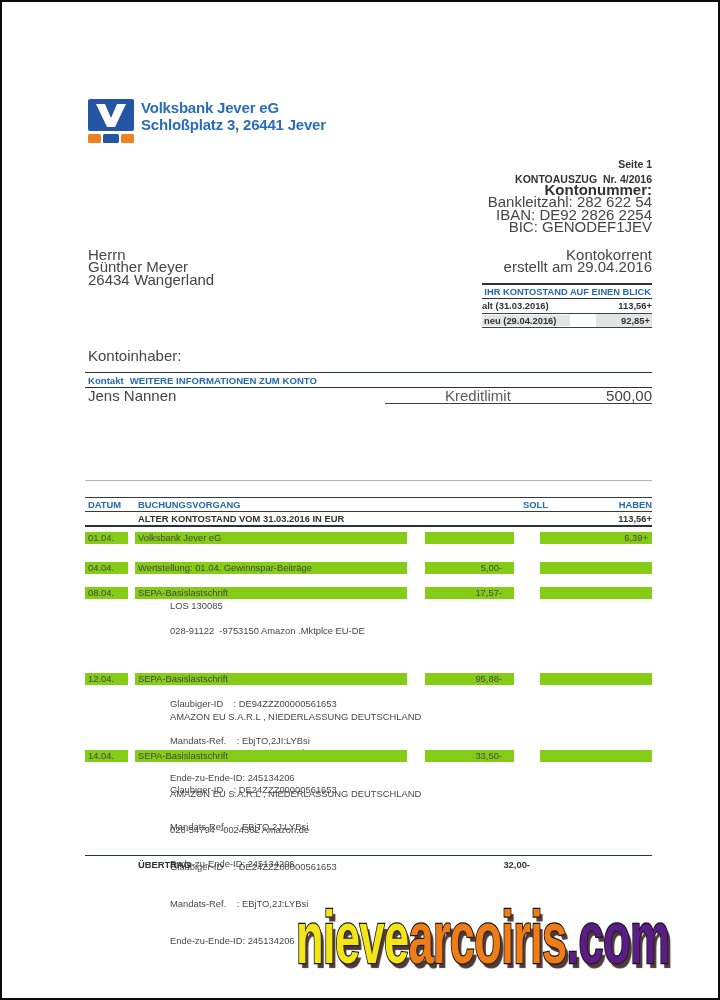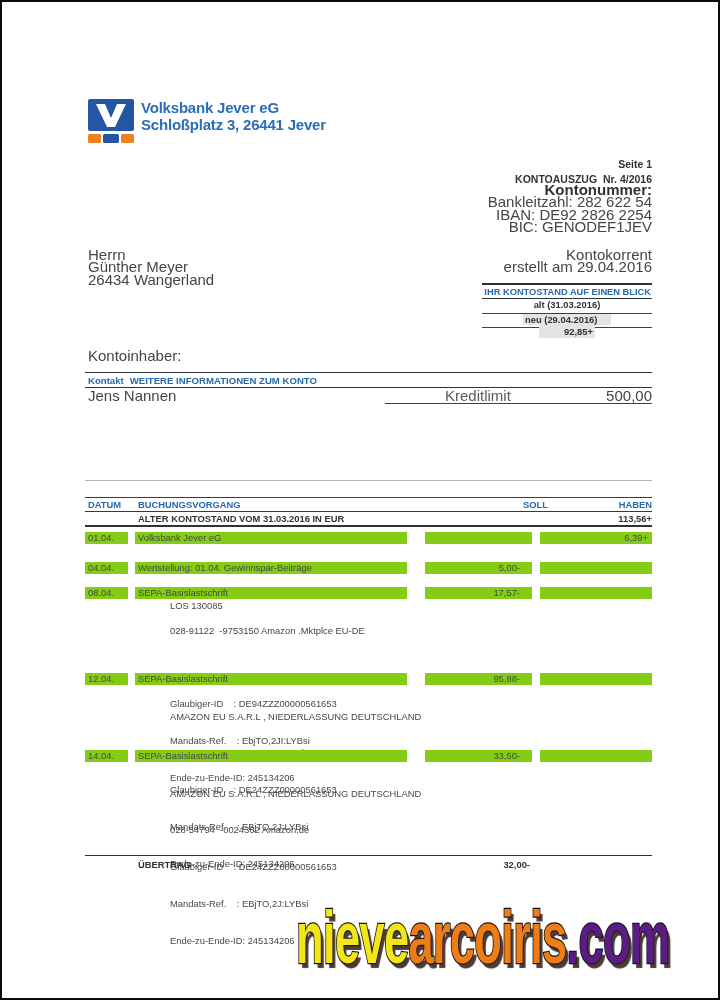--- a/index.html
+++ b/index.html
@@ -17,21 +17,21 @@
   .dark{color:#323232;}
 
   
   .brand-text{font-size:15px;line-height:16.5px;font-weight:bold;color:#2a6db8;letter-spacing:-0.2px;}
 
   
   .balbox{left:482px;top:283px;width:170px;font-size:9.4px;color:#323232;}
   .balbox .hd{border-top:2.5px solid #29333d;border-bottom:1.5px solid #29333d;
     text-align:right;font-weight:bold;color:#2569ae;padding:1.5px 1px 1.5px 0;font-size:9.3px;}
   .balrow{display:flex;justify-content:space-between;align-items:center;height:13.5px;
-    border-bottom:1.2px solid #3a434c;font-weight:bold;flex-direction:column;}
+    border-bottom:1.2px solid #3a434c;font-weight:bold;}
   .balrow .band{background:#e4e4e4;}
   .balrow .lab.band{padding:0 2px;min-width:84px;}
   .balrow .val.band{padding:1px 2px;min-width:52px;text-align:right;}
 
   
   .secthead{left:85px;top:372px;width:567px;height:14px;
     border-top:1.5px solid #29333d;border-bottom:1.5px solid #29333d;
     display:flex;align-items:center;
     font-size:9.6px;font-weight:bold;color:#2569ae;padding:0;}
   .secthead span{padding:0 3px;}
@@ -42,21 +42,21 @@
     font-size:9.4px;font-weight:bold;color:#2569ae;}
   .tabrow2{position:relative;height:13px;border-bottom:2.5px solid #29333d;
     font-size:9.4px;font-weight:bold;color:#323232;}
 
   
   .txn{position:absolute;left:85px;width:567px;font-size:9.4px;color:#474747;}
   .line1{position:relative;height:13px;}
   .b{position:absolute;top:0;height:11.5px;background:#84cc16;line-height:11.5px;}
   .b.date{left:0;width:43px;padding-left:3px;box-sizing:border-box;}
   .b.desc{left:50px;width:272px;padding-left:3px;box-sizing:border-box;}
-  .b.soll{left:340px;width:107px;text-align:right;padding-right:12px;box-sizing:border-box;}
+  .b.soll{left:340px;width:89px;text-align:right;padding-right:12px;box-sizing:border-box;}
   .b.haben{left:455px;width:112px;text-align:right;padding-right:4px;box-sizing:border-box;}
   .details{margin-left:50px;padding-left:3px;white-space:pre;line-height:12.3px;font-size:9.4px;}
   .details div{min-height:12.3px;padding-left:32px;}
 
   .uebertrag-line{left:85px;top:855px;width:567px;border-top:1.5px solid #29333d;height:0;}
 
   
   .watermark{
     left:296px;top:901px;white-space:nowrap;
     font-family:"Liberation Sans","DejaVu Sans",sans-serif;

